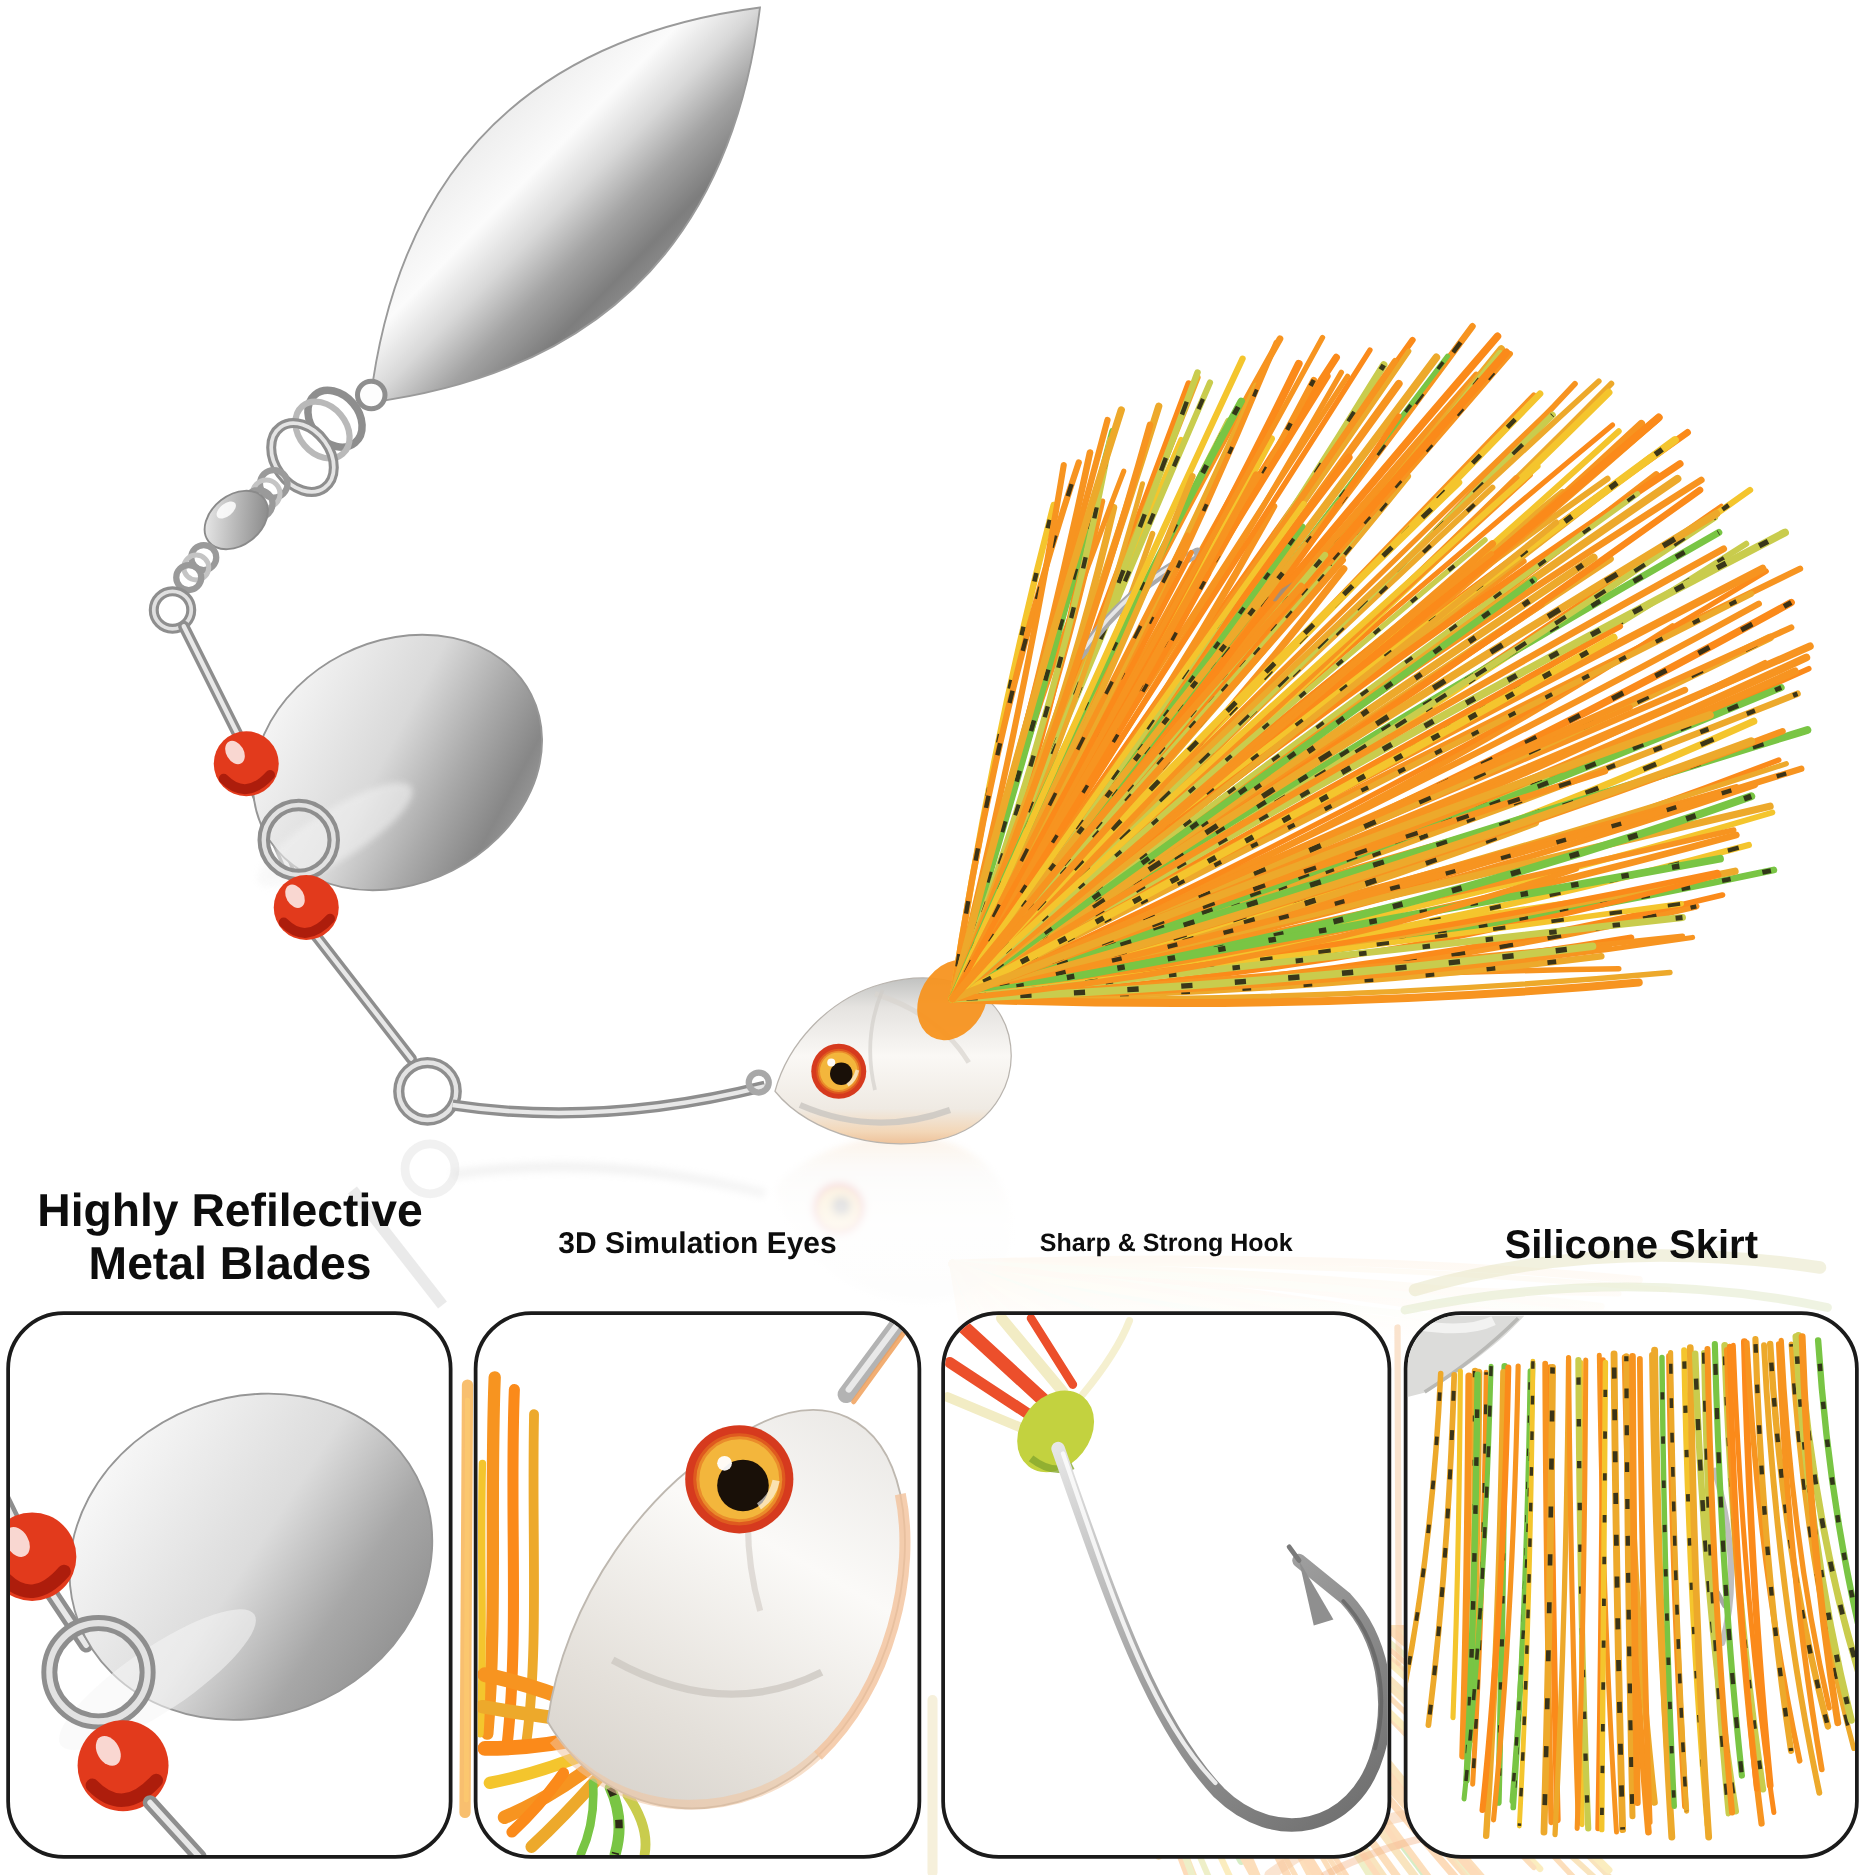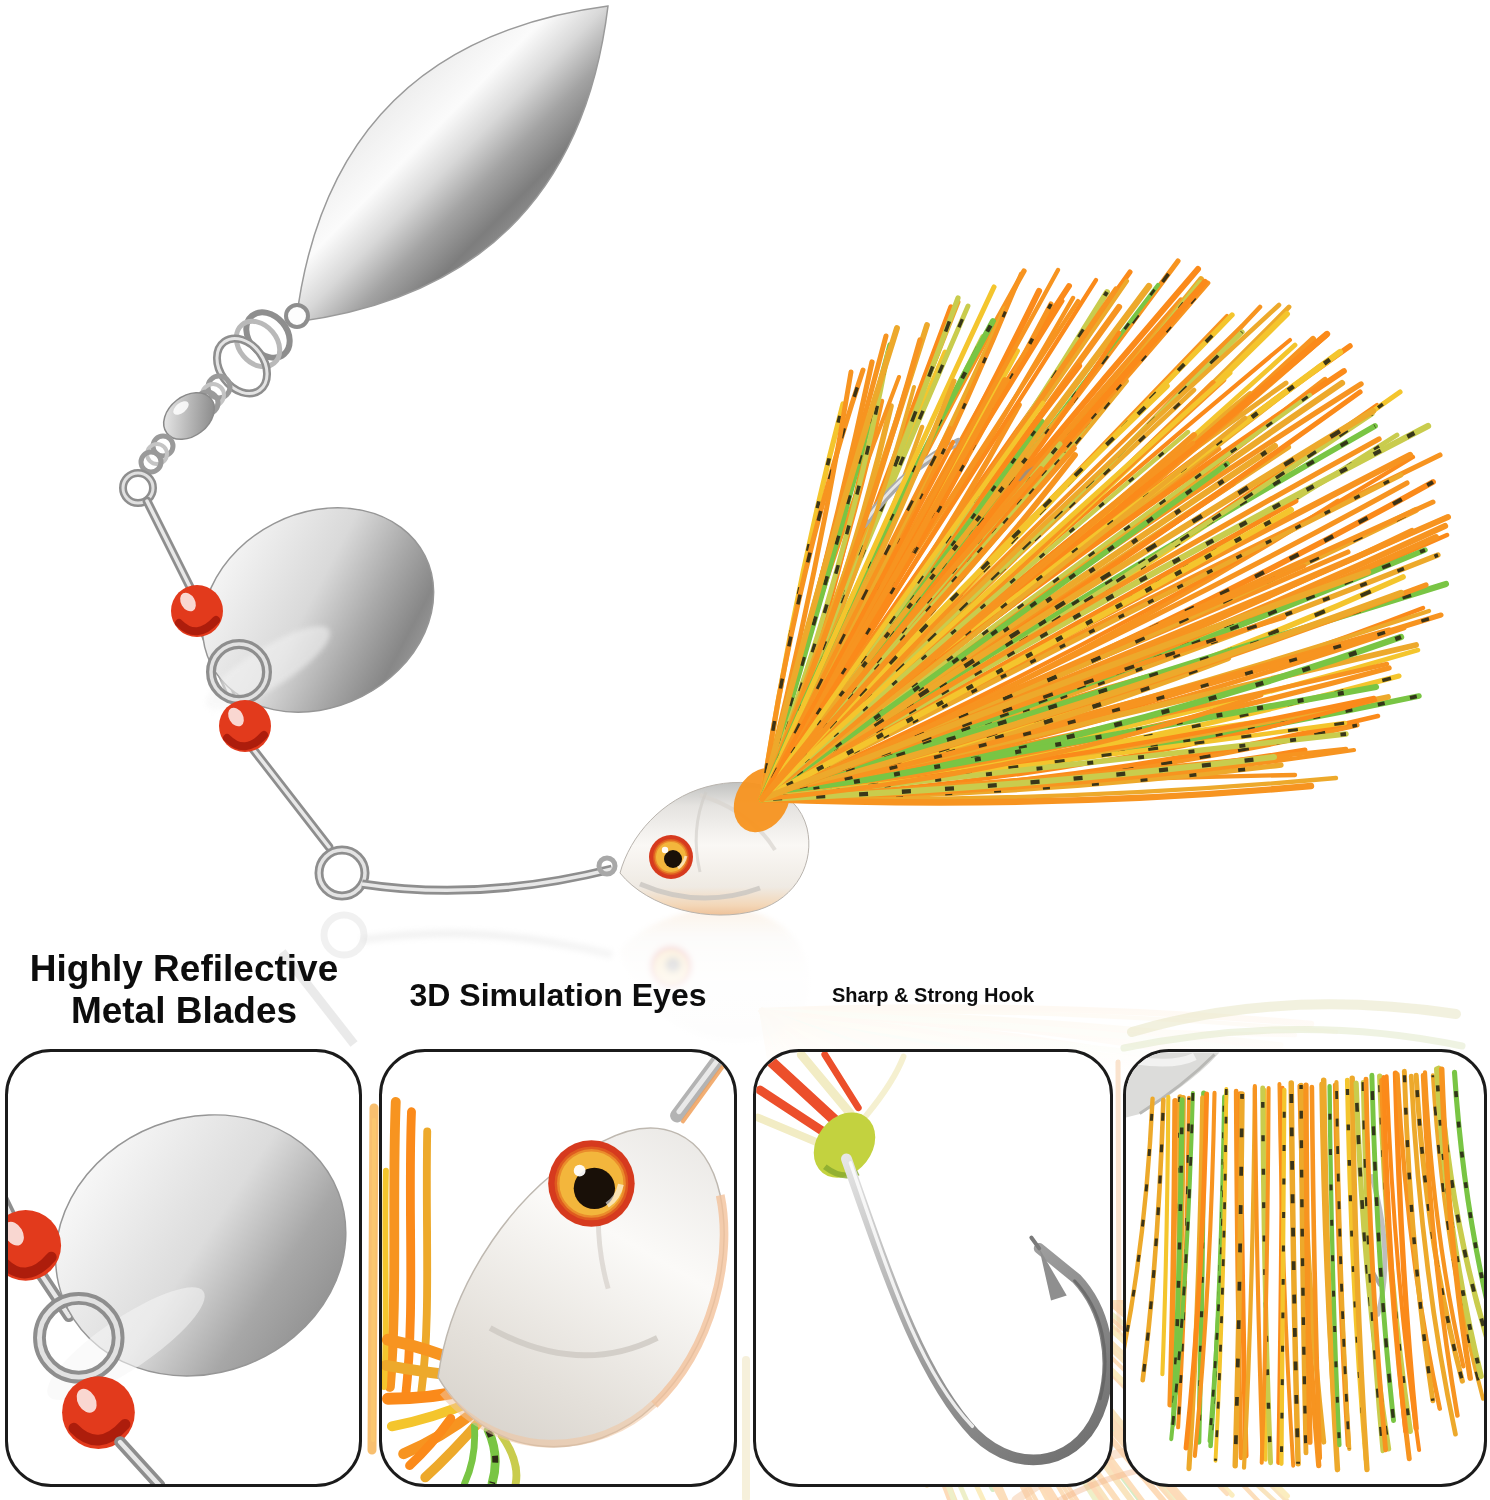--- a/index.html
+++ b/index.html
@@ -2,21 +2,21 @@
 <html style="--background: #ffffff; --label-text: #0d0d0d; --panel-border: #1b1b1b; --skirt-orange: #f79420; --skirt-orange2: #fb8a1a; --skirt-amber: #eda92b; --skirt-yellow: #f4c52d; --skirt-chartreuse: #c9cc4d; --skirt-green: #79c544; --skirt-bar-black: #2d2a16; --bead-red: #e23a1c; --bead-red-dark: #9b1407; --eye-ring: #d63a1e; --eye-iris: #f3b63c; --eye-pupil: #191008; --strand-red: #ec4f2b; --strand-pale: #f2ecc4; --collar-lime: #c3d23f; --head-white: #f7f5f2; --head-belly-peach: #f2c7a0; --metal-light: #f4f4f4; --metal-dark: #7d7d7d;"><head>
 <meta charset="utf-8">
 <style>
   html,body{margin:0;padding:0;background:#fff;}
   .canvas{position:relative;width:1490px;height:1500px;background:var(--background,#fff);
           font-family:"Liberation Sans","DejaVu Sans",sans-serif;overflow:hidden;}
   .main-svg{position:absolute;left:0;top:0;width:1490px;height:1500px;z-index:0;}
   .feature-label{position:absolute;z-index:2;font-weight:bold;color:var(--label-text,#0d0d0d);
                  text-align:center;letter-spacing:0;}
   .fl1{left:8px;top:948px;width:352px;font-size:37px;line-height:42px;white-space:pre-line;}
-  .fl2{left:379px;top:976px;width:358px;font-size:32px;line-height:38px;}
+  .fl2{left:379px;top:976px;width:358px;font-size:24px;line-height:38px;}
   .fl3{left:751px;top:976px;width:364px;font-size:20px;line-height:38px;}
   .fl4{left:1123px;top:976px;width:364px;font-size:32px;line-height:38px;}
   .panel{position:absolute;top:1049px;height:438px;z-index:3;background:#fff;box-sizing:border-box;
          border:3.5px solid var(--panel-border,#1b1b1b);border-radius:46px;overflow:hidden;}
   .p1{left:5px;width:357px;}
   .p2{left:379px;width:358px;}
   .p3{left:753px;width:360px;}
   .p4{left:1123px;width:364px;}
   .panel svg{display:block;width:100%;height:100%;}
   
@@ -623,20 +623,21 @@
         <path d="M 762 799 Q 862 618 953 442" fill="none" stroke="#fb8a1a" stroke-width="4.1" stroke-linecap="round"></path>
         <path d="M 762 799 Q 926 619 1074 448" fill="none" stroke="#f79420" stroke-width="5.5" stroke-linecap="round"></path>
         <path d="M 762 799 Q 907 617 1041 469" fill="none" stroke="#f79420" stroke-width="5.5" stroke-linecap="round"></path>
       </g>
   </svg>
 
   <div class="feature-label fl1">Highly Refilective
 Metal Blades</div>
   <div class="feature-label fl2">3D Simulation Eyes</div>
   <div class="feature-label fl3">Sharp &amp; Strong Hook</div>
+  <div class="feature-label fl4">Silicone Skirt</div>
 
   <div class="panel p1">
     <svg viewBox="0 0 357 438">
       <g fill="none" stroke-linecap="round">
         <path d="M -6,148 L 30,222" stroke="#8e8e8e" stroke-width="12"></path>
           <path d="M -6,148 L 30,222" stroke="#e8e8e8" stroke-width="4.5"></path>
         <path d="M 34,226 L 62,268" stroke="#8e8e8e" stroke-width="12"></path>
           <path d="M 34,226 L 62,268" stroke="#e8e8e8" stroke-width="4.5"></path>
       </g>
       <ellipse cx="196" cy="196" rx="150" ry="130" transform="rotate(-21 196 196)" fill="url(#gCol2)" stroke="#969696" stroke-width="1.5"></ellipse>

